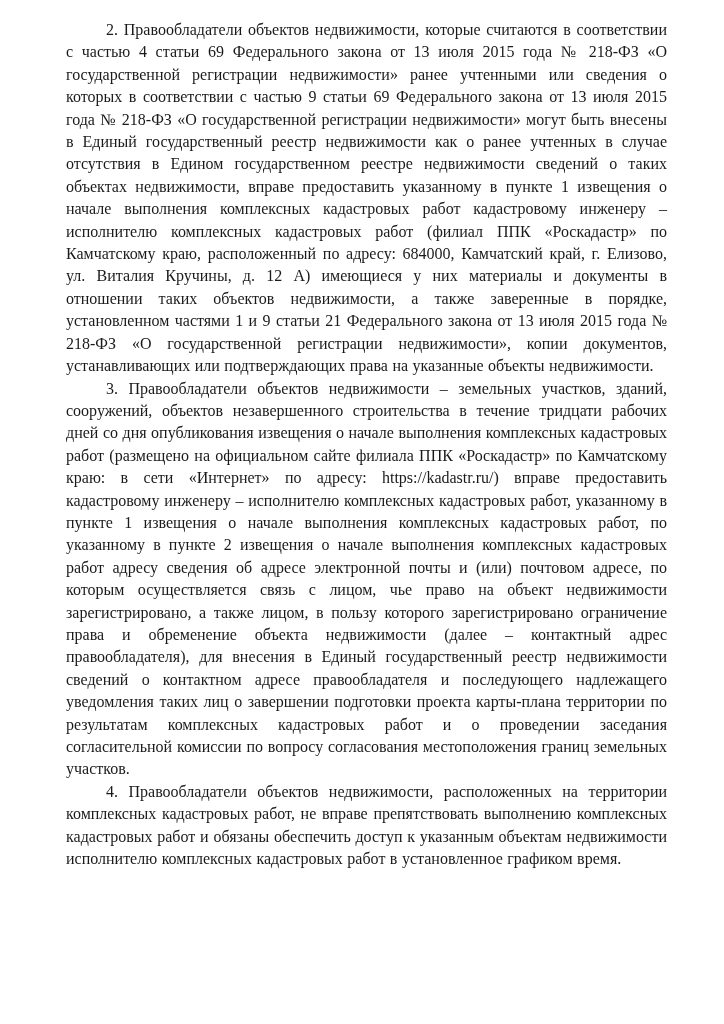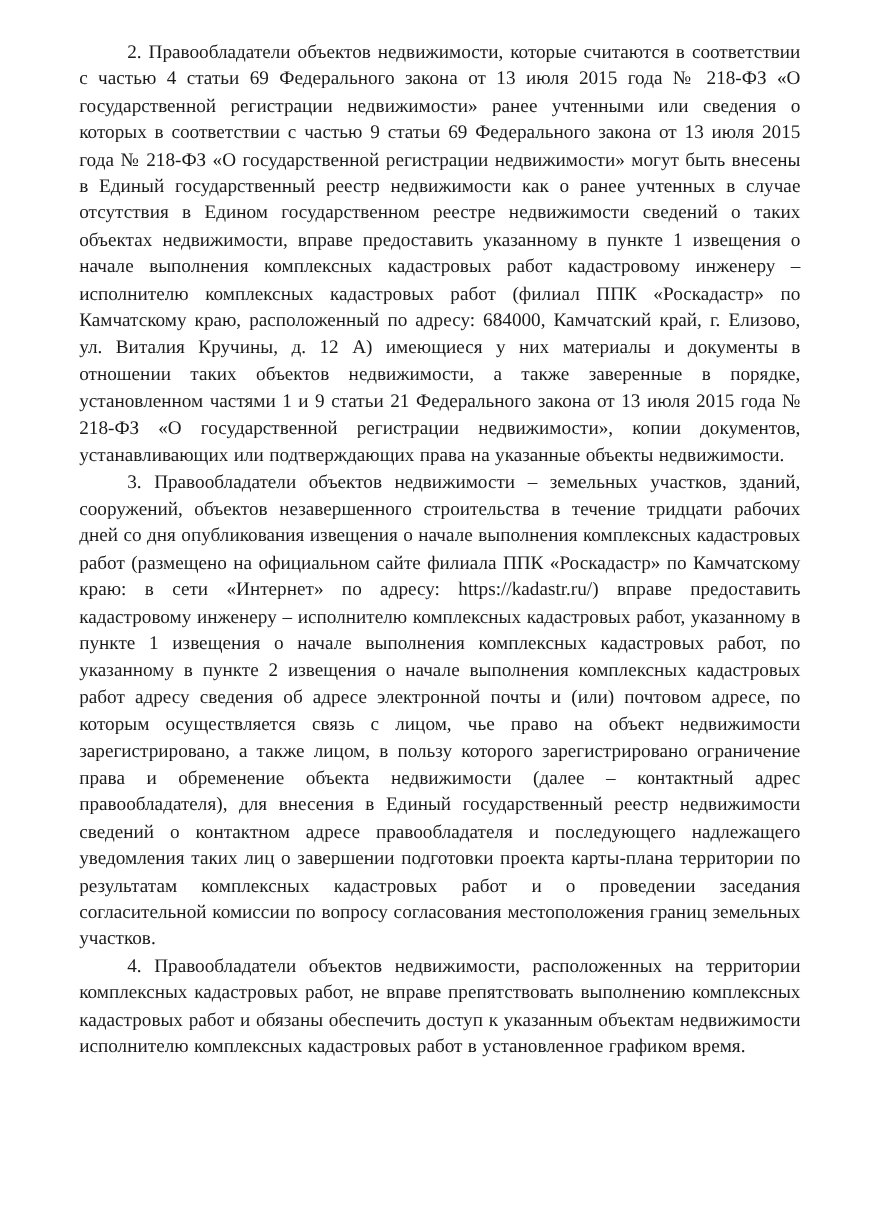--- a/index.html
+++ b/index.html
@@ -6,21 +6,21 @@
     margin: 0;
     padding: 0;
     background: #ffffff;
   }
   .page {
     position: relative;
     width: 724px;
     height: 980px;
     background: #ffffff;
     box-sizing: border-box;
-    padding: 33px 57px 0 66px;
+    padding: 19px 57px 0 66px;
     overflow: hidden;
     font-family: "Liberation Serif", "DejaVu Serif", serif;
     color: #1a1a1a;
   }
   .doc-body p.para {
     margin: 0;
     font-size: 16px;
     line-height: 22.4px;
     text-align: justify;
     text-indent: 40px;

